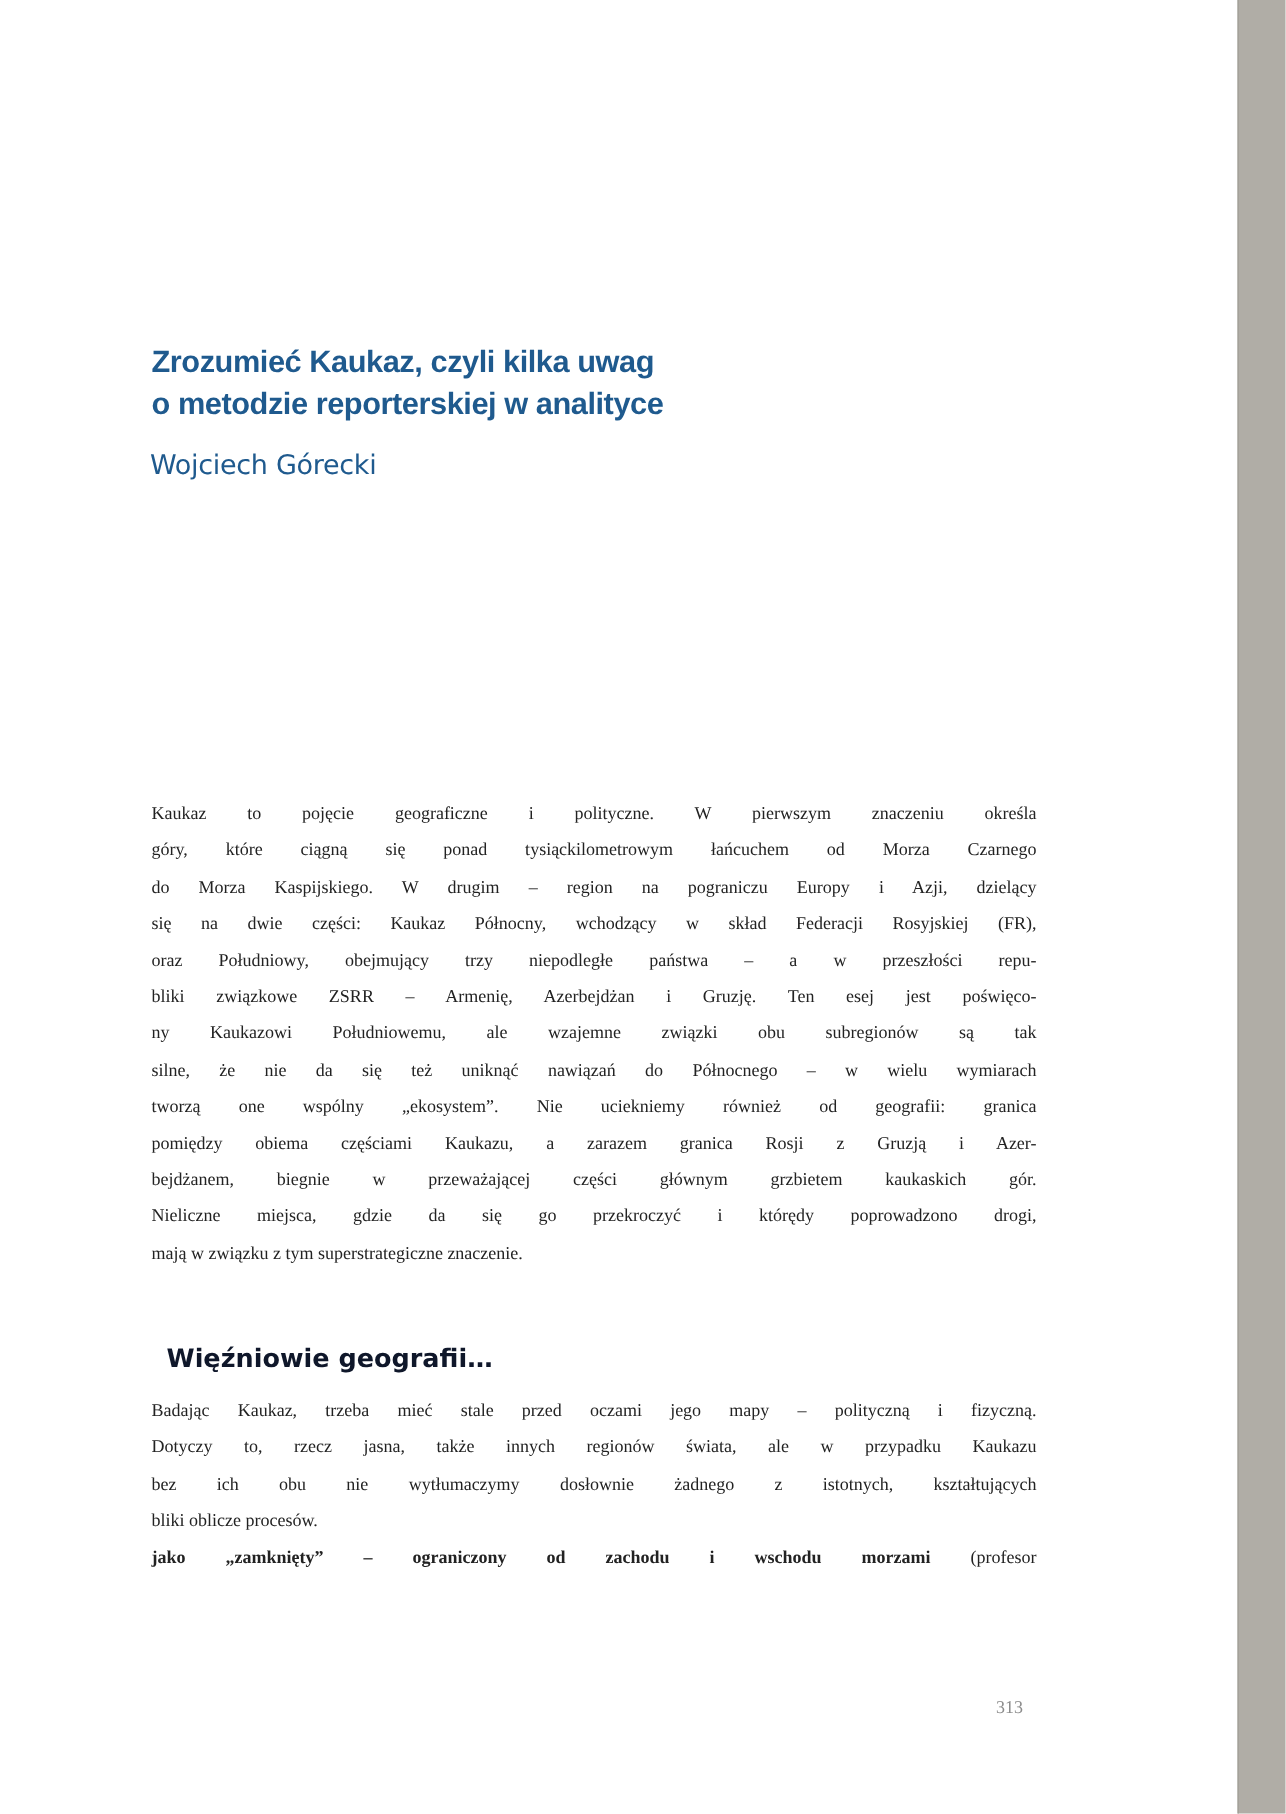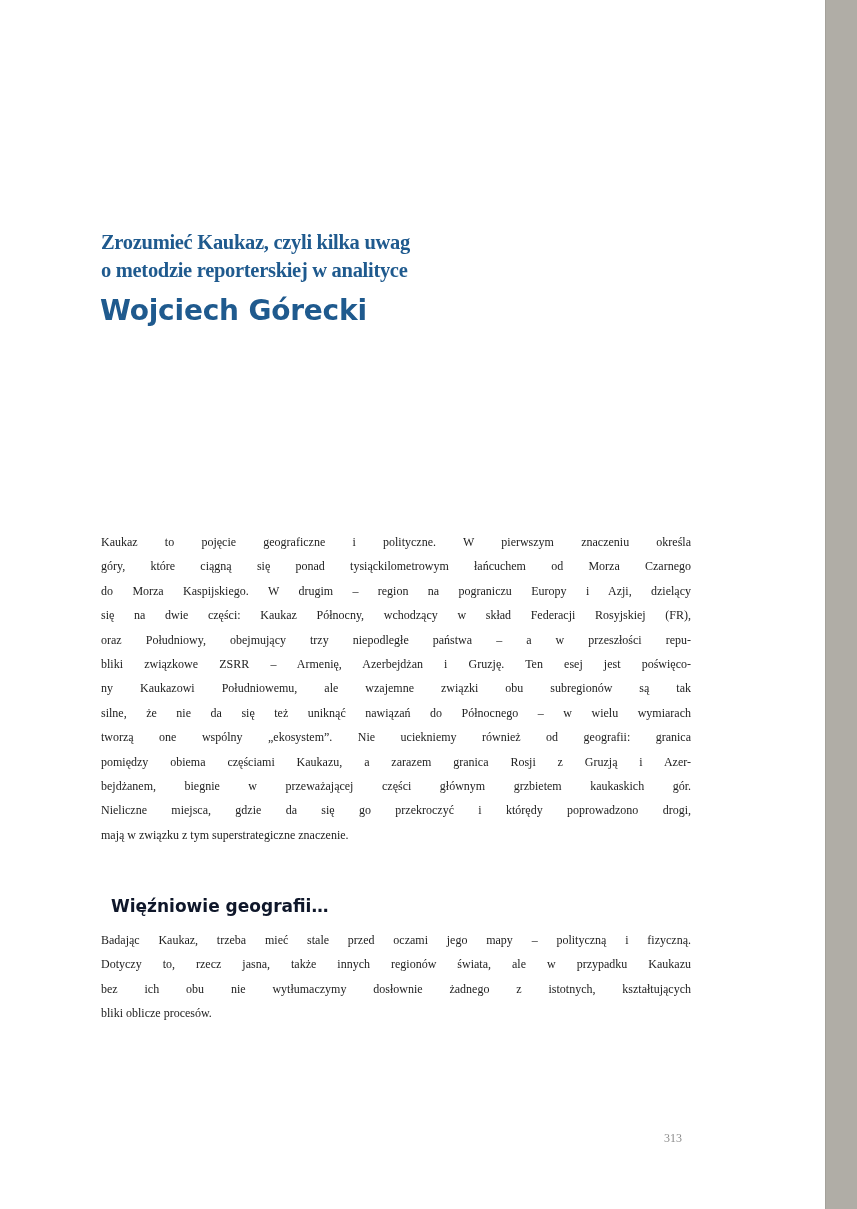--- a/index.html
+++ b/index.html
@@ -9,29 +9,29 @@
       font-family: "DejaVu Serif", "Liberation Serif", serif;
       color: #222222;
     }
     .side-strip {
       position: absolute; top: 0; right: 0; width: 31px; height: 1209px;
       background: #b0ada6;
       border-left: 1px solid #a4a19a;
     }
     .title {
       position: absolute; left: 101px; top: 228px; width: 560px;
-      font-family: Liberation Serif, serif;
+      font-family: Liberation Sans, sans-serif;
       font-weight: bold; font-size: 20.5px; line-height: 28px;
       color: #1f5a8e; letter-spacing: -0.3px;
     }
     .author {
       position: absolute; left: 100px; top: 296px;
       font-family: "DejaVu Sans", sans-serif;
-      font-size: 28px; line-height: 30px; color: #1f5a8e;
-      font-weight: bold; letter-spacing: -0.2px; text-align: right;
+      font-size: 18px; line-height: 30px; color: #1f5a8e;
+      font-weight: normal; letter-spacing: -0.2px; text-align: right;
     }
     .body-text {
       position: absolute; left: 101px; width: 590px;
       font-family: "Liberation Serif", serif;
       font-size: 12px; line-height: 24.4px; color: #222;
       text-align: justify;
     }
     .p1 { top: 530px; }
     .line { display: block; white-space: nowrap; text-align-last: justify; text-align: justify; }
     .line.last { text-align-last: left; }
@@ -77,15 +77,16 @@
   <span class="line last">mają w związku z tym superstrategiczne znaczenie.</span>
 </div>
 
 <div class="section-heading">Więźniowie geografii…</div>
 
 <div class="body-text p2">
   <span class="line">Badając Kaukaz, trzeba mieć stale przed oczami jego mapy – polityczną i fizyczną.</span>
   <span class="line">Dotyczy to, rzecz jasna, także innych regionów świata, ale w przypadku Kaukazu</span>
   <span class="line">bez ich obu nie wytłumaczymy dosłownie żadnego z istotnych, kształtujących</span>
   <span class="line last">bliki oblicze procesów.</span>
+  <span class="line"><b>jako „zamknięty” – ograniczony od zachodu i wschodu morzami</b><span> (profesor</span></span>
 </div>
 
 <div class="page-number">313</div>
 
 </body></html>

